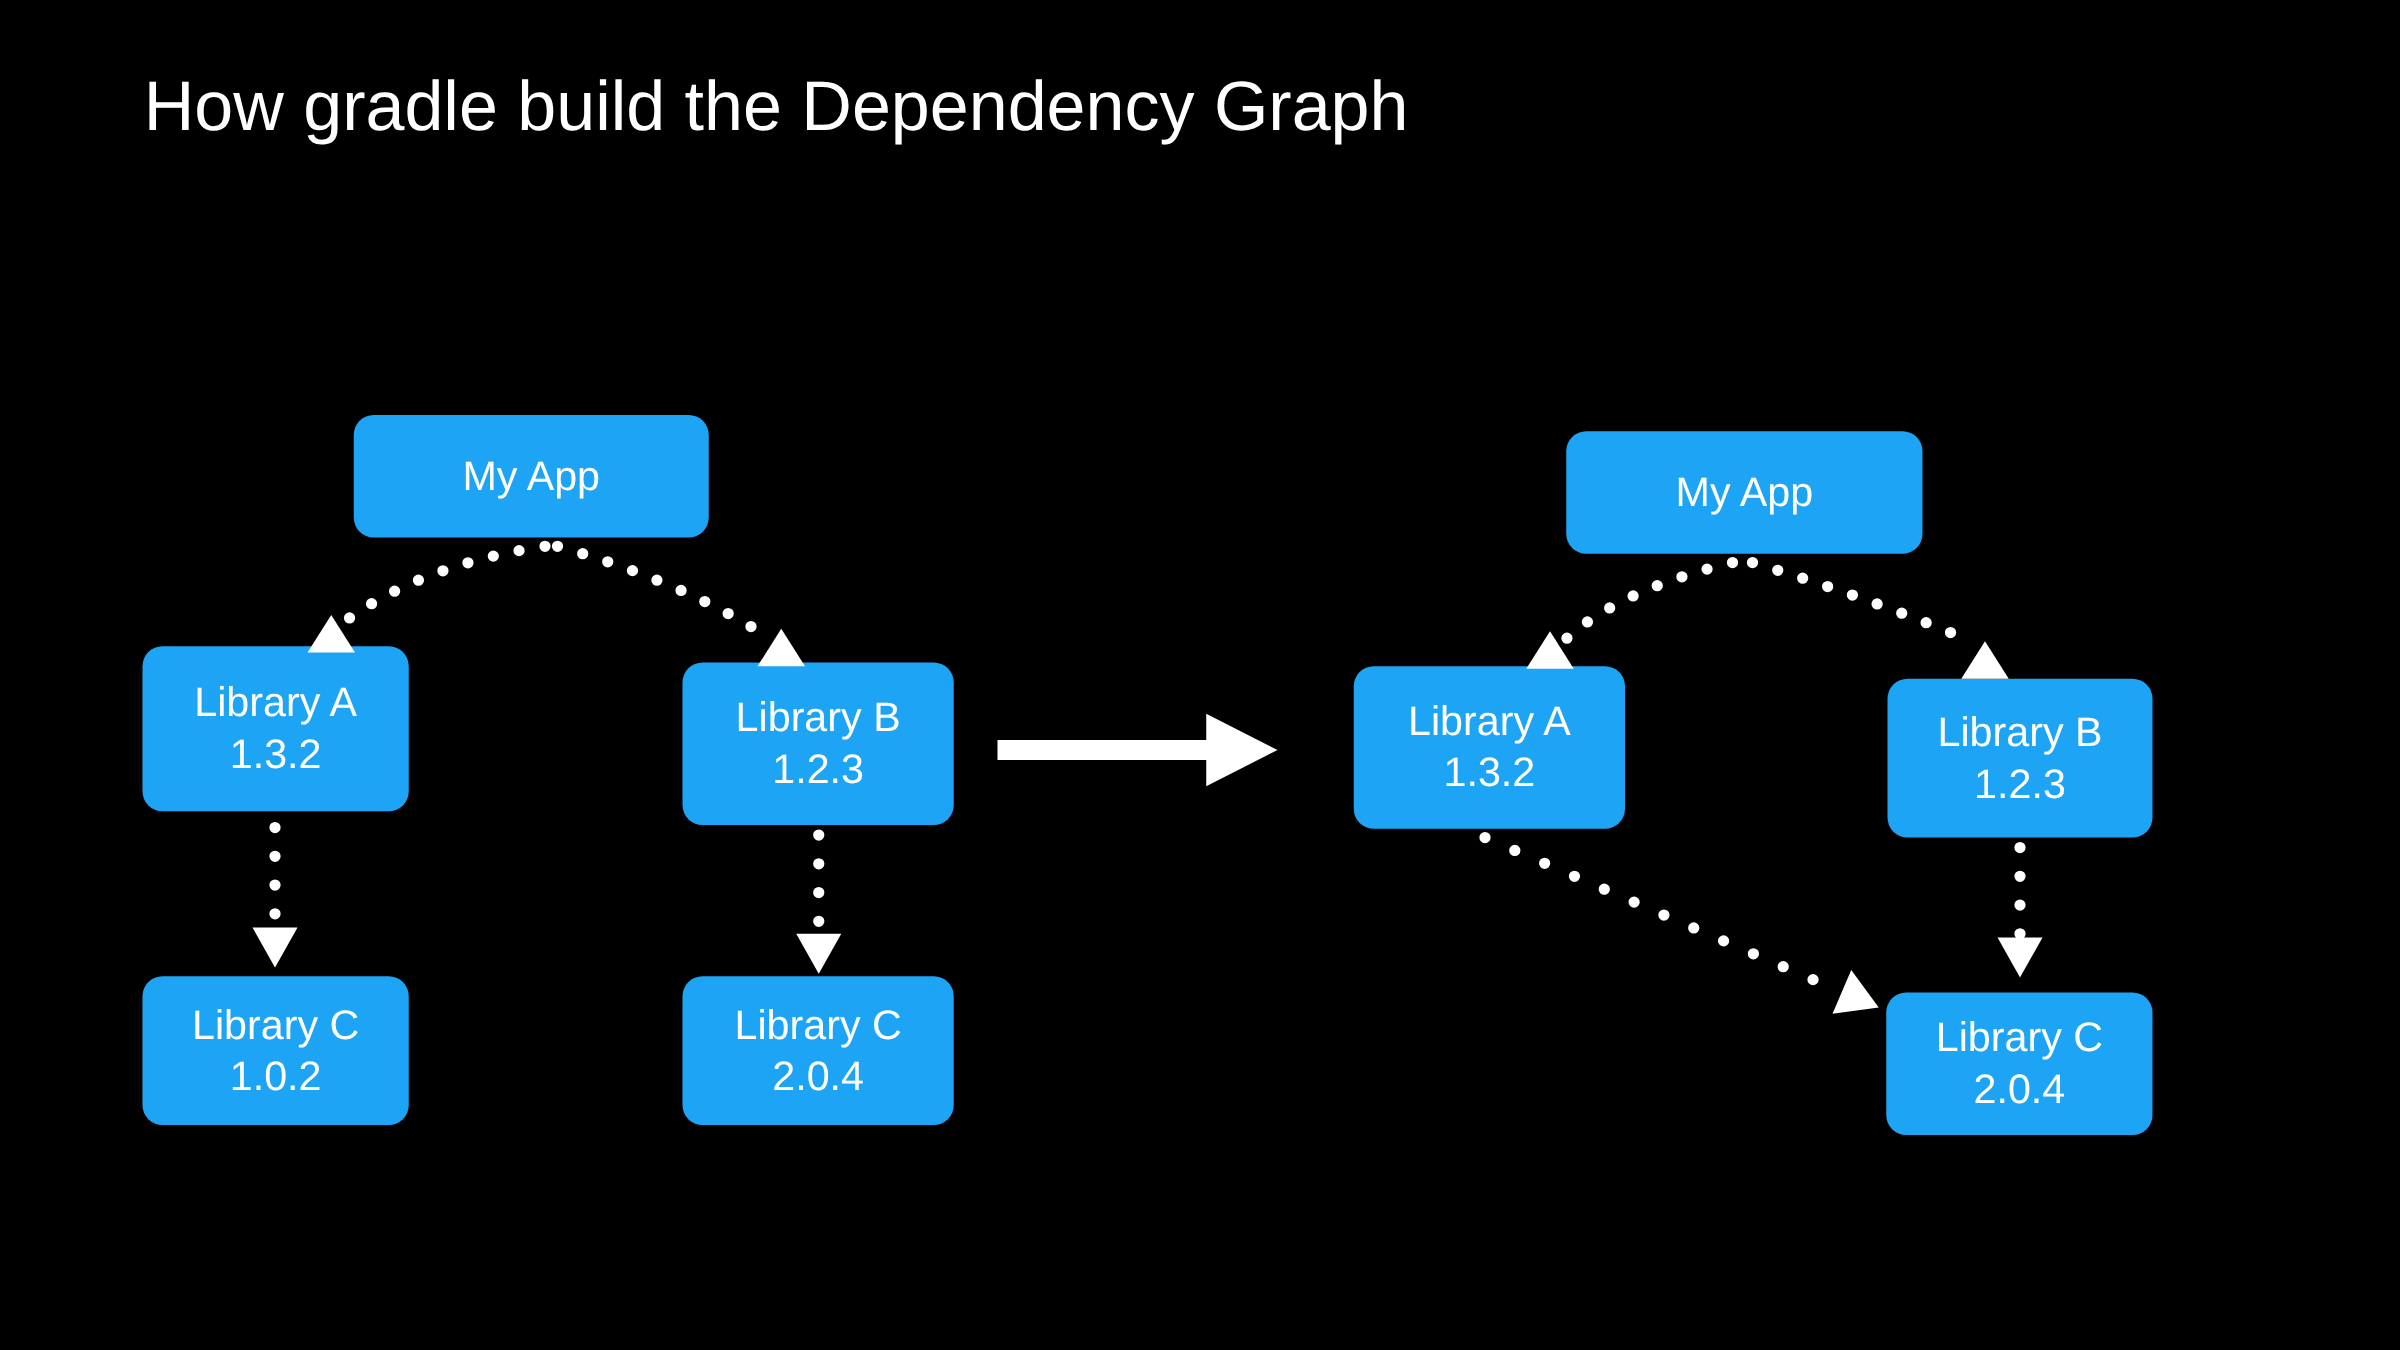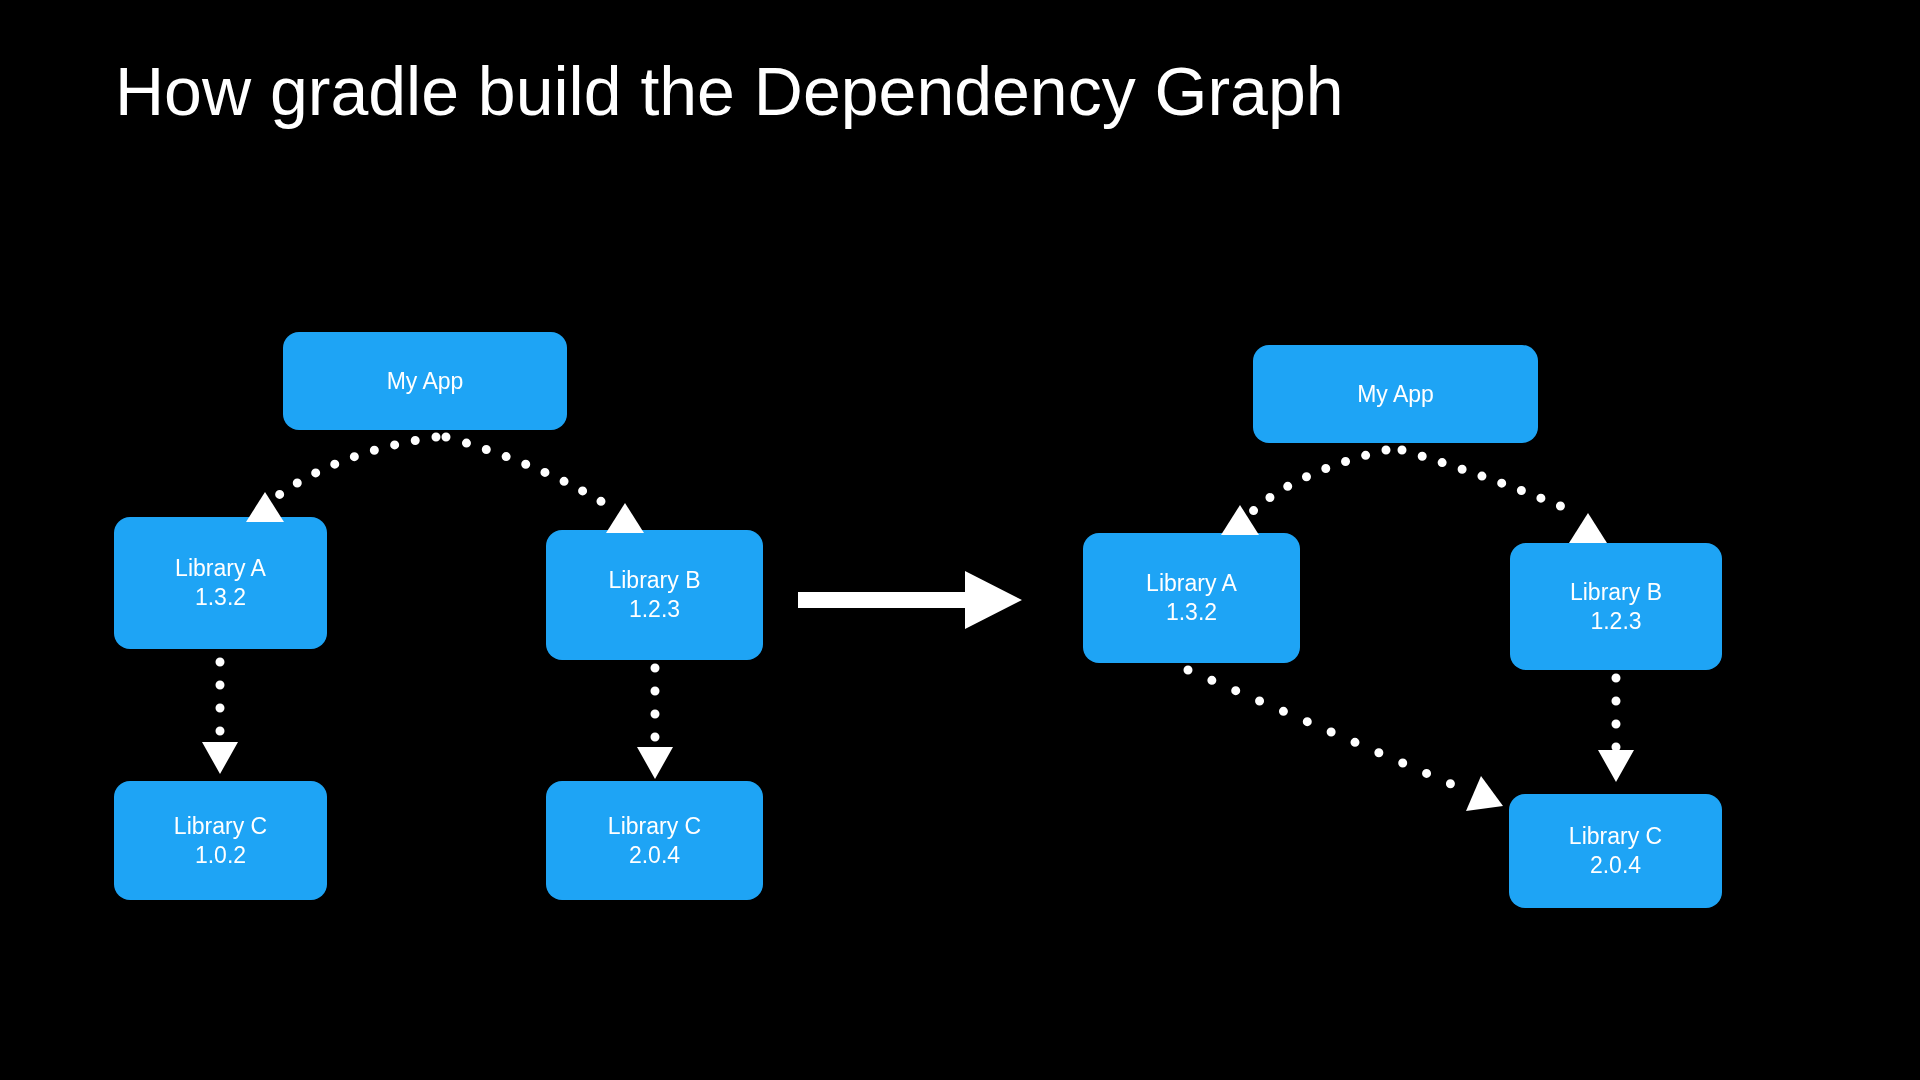--- a/index.html
+++ b/index.html
@@ -1,23 +1,23 @@
 <!DOCTYPE html>
 <html><head>
 <meta charset="utf-8">
 <style>
   html,body{margin:0;padding:0;background:#000;}
   body{width:1920px;height:1080px;overflow:hidden;position:relative;
        font-family:"Liberation Sans", sans-serif;}
   .slide{position:absolute;inset:0;background:#000;}
   .title{position:absolute;left:115px;top:52px;color:#fff;
-         font-size:68px;font-weight:400;letter-spacing:0px;white-space:nowrap;}
+         font-size:56px;font-weight:400;letter-spacing:0px;white-space:nowrap;}
   .node{position:absolute;background:#1EA4F5;border-radius:16px;
         display:flex;flex-direction:column;align-items:center;justify-content:center;
-        color:#fff;font-size:23px;line-height:1.24;text-align:center;}
+        color:#fff;font-size:33px;line-height:1.24;text-align:center;}
   .node span{display:block;}
   svg.connectors{position:absolute;left:0;top:0;width:1920px;height:1080px;}
   .dots{fill:none;stroke:#fff;stroke-width:9;stroke-linecap:round;}
   .head{fill:#fff;stroke:none;}
   .solid-arrow{fill:#fff;}
 </style>
 </head>
 <body>
 
 <div class="slide">

